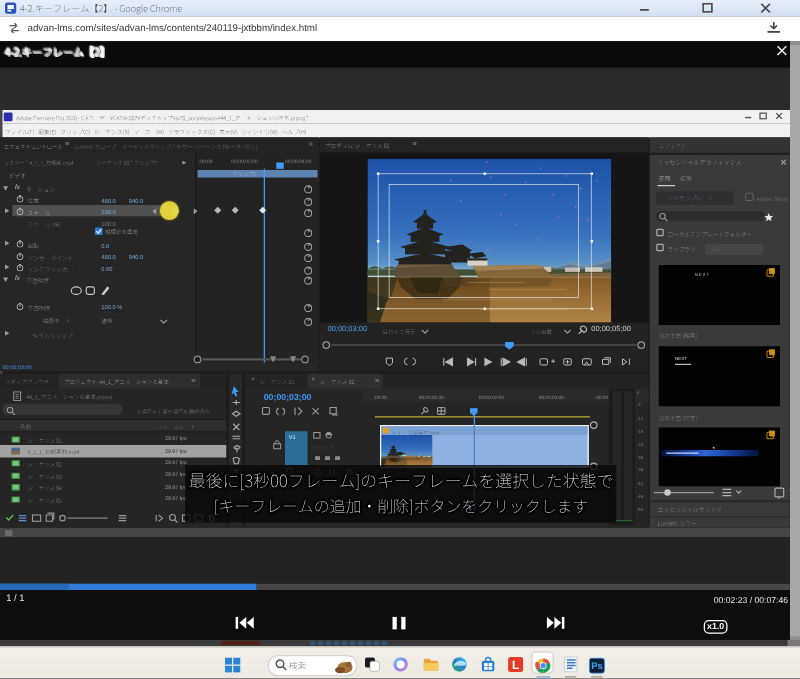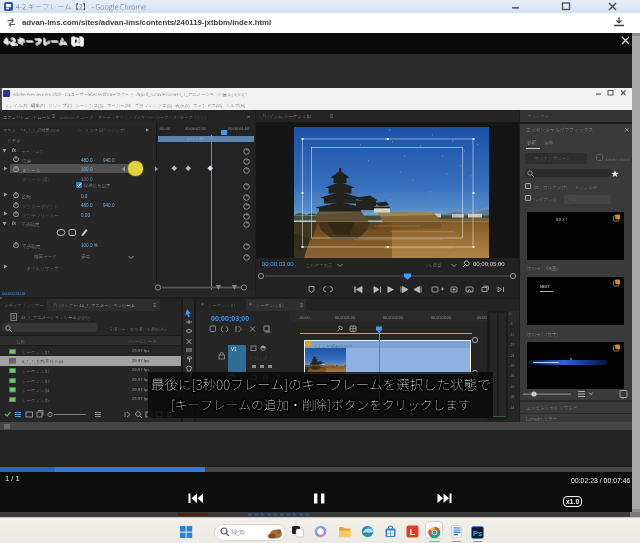--- a/index.html
+++ b/index.html
@@ -241,21 +241,21 @@
     </svg>
 <svg style="position:absolute;left:508px;top:2px;" width="130" height="10">
       <rect x="4" y="5.2" width="7" height="1.4" fill="#4a4a4a"></rect>
       <rect x="54.5" y="1" width="7" height="6.5" fill="none" stroke="#4a4a4a" stroke-width="1.3"></rect>
       <path d="M101 1 L108 8 M108 1 L101 8" stroke="#4a4a4a" stroke-width="1.4"></path>
     </svg>
 <div style="position:absolute;left:0px;top:13px;width:640px;height:20px;background:#ffffff;"></div>
 <svg style="position:absolute;left:5px;top:17px;" width="13" height="11">
       <path d="M2.5 3.5 h6 m0 0 l-2 -2 m2 2 l-2 2 M10 7.5 h-6 m0 0 l2 -2 m-2 2 l2 2" stroke="#5c5c5c" stroke-width="1.1" fill="none"></path>
     </svg>
-<div style="position:absolute;left:22px;top:18.5px;font-size:7.8px;line-height:8.97px;color:#3a3a3a;white-space:pre;font-weight:bold;">advan-lms.com/sites/advan-lms/contents/240119-jxtbbm/index.html</div>
+<div style="position:absolute;left:22px;top:18.5px;font-size:7.8px;line-height:8.97px;color:#3a3a3a;white-space:pre;">advan-lms.com/sites/advan-lms/contents/240119-jxtbbm/index.html</div>
 <svg style="position:absolute;left:612px;top:16px;" width="14" height="12">
       <path d="M7 1.5 v5.5 m0 0 l-2.6-2.6 M7 7 l2.6-2.6 M2 9.5 h10" stroke="#444" stroke-width="1.3" fill="none"></path>
     </svg>
 <div style="position:absolute;left:0px;top:33px;width:640px;height:21px;background:#0a0a0a;"></div>
 <svg style="position:absolute;left:4.50px;top:36.37px;overflow:visible;filter:drop-shadow(0.2px 0.2px 0 #f2f2f2) drop-shadow(-0.2px 0.2px 0 #f2f2f2) drop-shadow(0.2px -0.2px 0 #f2f2f2) drop-shadow(-0.2px -0.2px 0 #f2f2f2);" width="84.0" height="12.9" fill="#f2f2f2">
       <use href="#g0" transform="matrix(0.00830 0 0 -0.00830 0.00 9.63)"></use>
       <use href="#g1" transform="matrix(0.00830 0 0 -0.00830 4.32 9.63)"></use>
       <use href="#g2" transform="matrix(0.00830 0 0 -0.00830 7.01 9.63)"></use>
       <use href="#g3" transform="matrix(0.00830 0 0 -0.00830 11.34 9.63)"></use>
       <use href="#g4" transform="matrix(0.00830 0 0 -0.00830 13.26 9.63)"></use>

